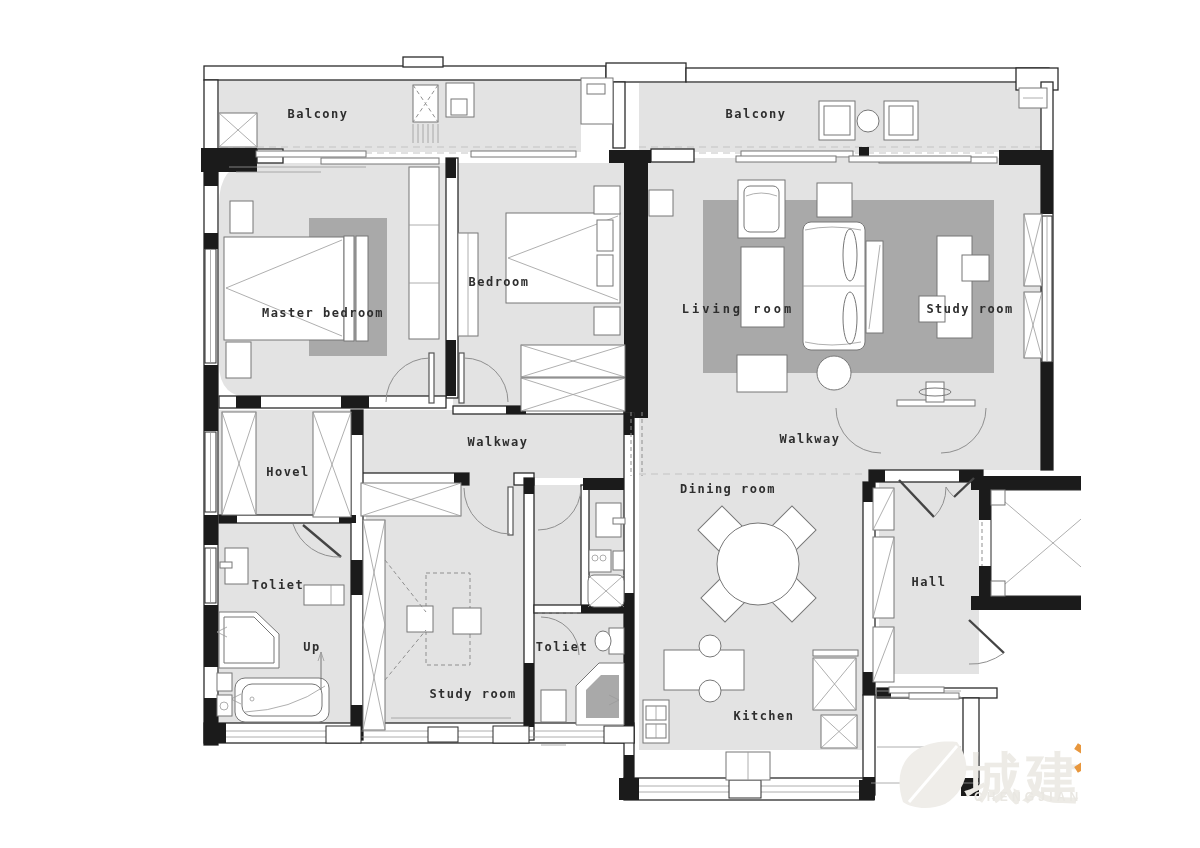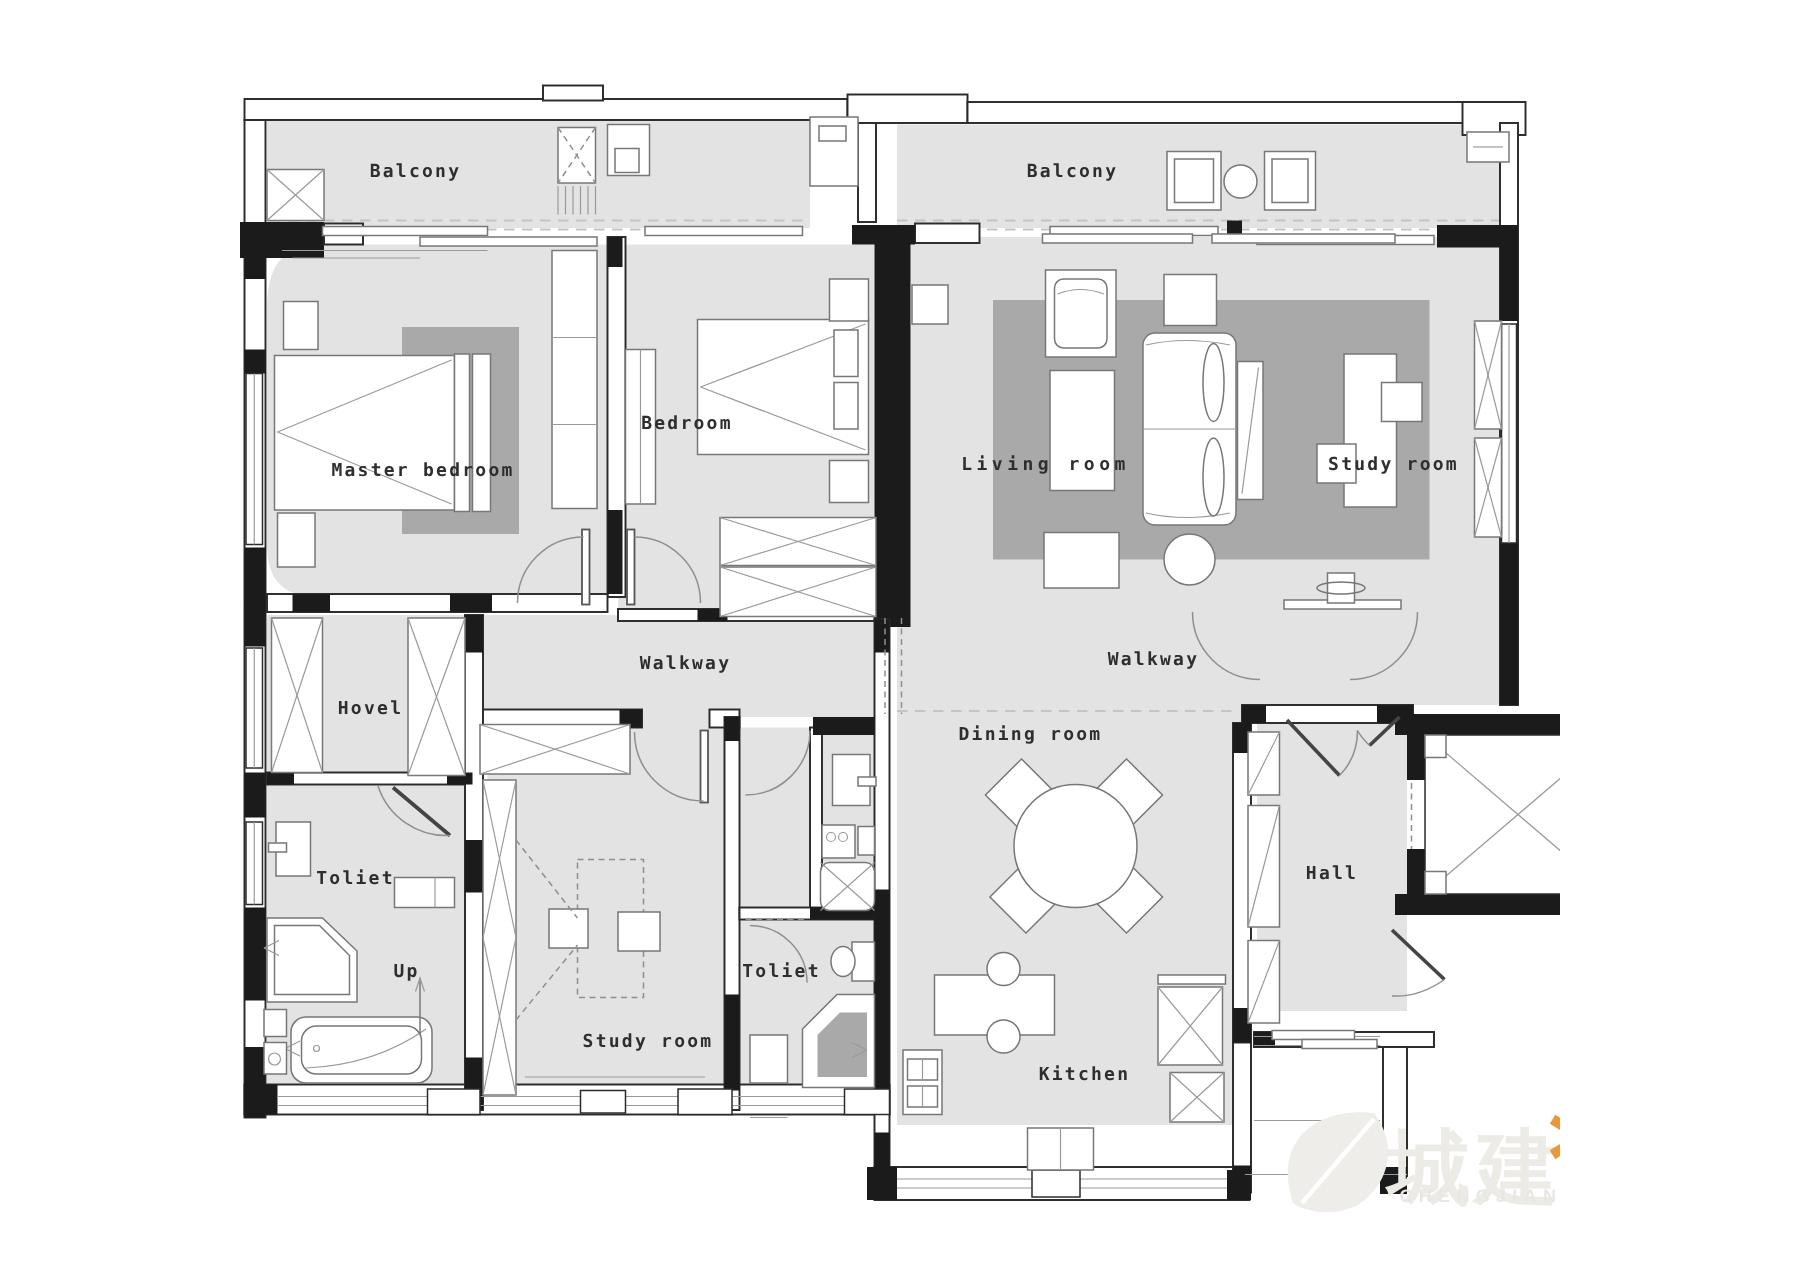--- a/index.html
+++ b/index.html
@@ -1,16 +1,16 @@
 <!DOCTYPE html>
 <html><head>
 <meta charset="utf-8">
 <style>
   html,body{margin:0;padding:0;background:#ffffff;}
-  .stage{position:relative;width:1040px;height:848px;background:#ffffff;overflow:hidden;}
+  .stage{position:relative;width:1040px;height:848px;background:#ffffff;overflow:hidden;margin-left:41px;}
   svg{display:block;}
   .fl{fill:#e3e3e3;}
   .rug{fill:#a9a9a9;}
   .wb{fill:#1b1b1b;}
   .wo{fill:#ffffff;stroke:#2b2b2b;stroke-width:1.3;}
   .win{fill:#ffffff;stroke:#2b2b2b;stroke-width:1;}
   .f{fill:#ffffff;stroke:#777777;stroke-width:1;}
   .fn{fill:none;stroke:#777777;stroke-width:1;}
   .x{stroke:#9a9a9a;stroke-width:.8;}
   .thin{stroke:#9a9a9a;stroke-width:.8;fill:none;}

